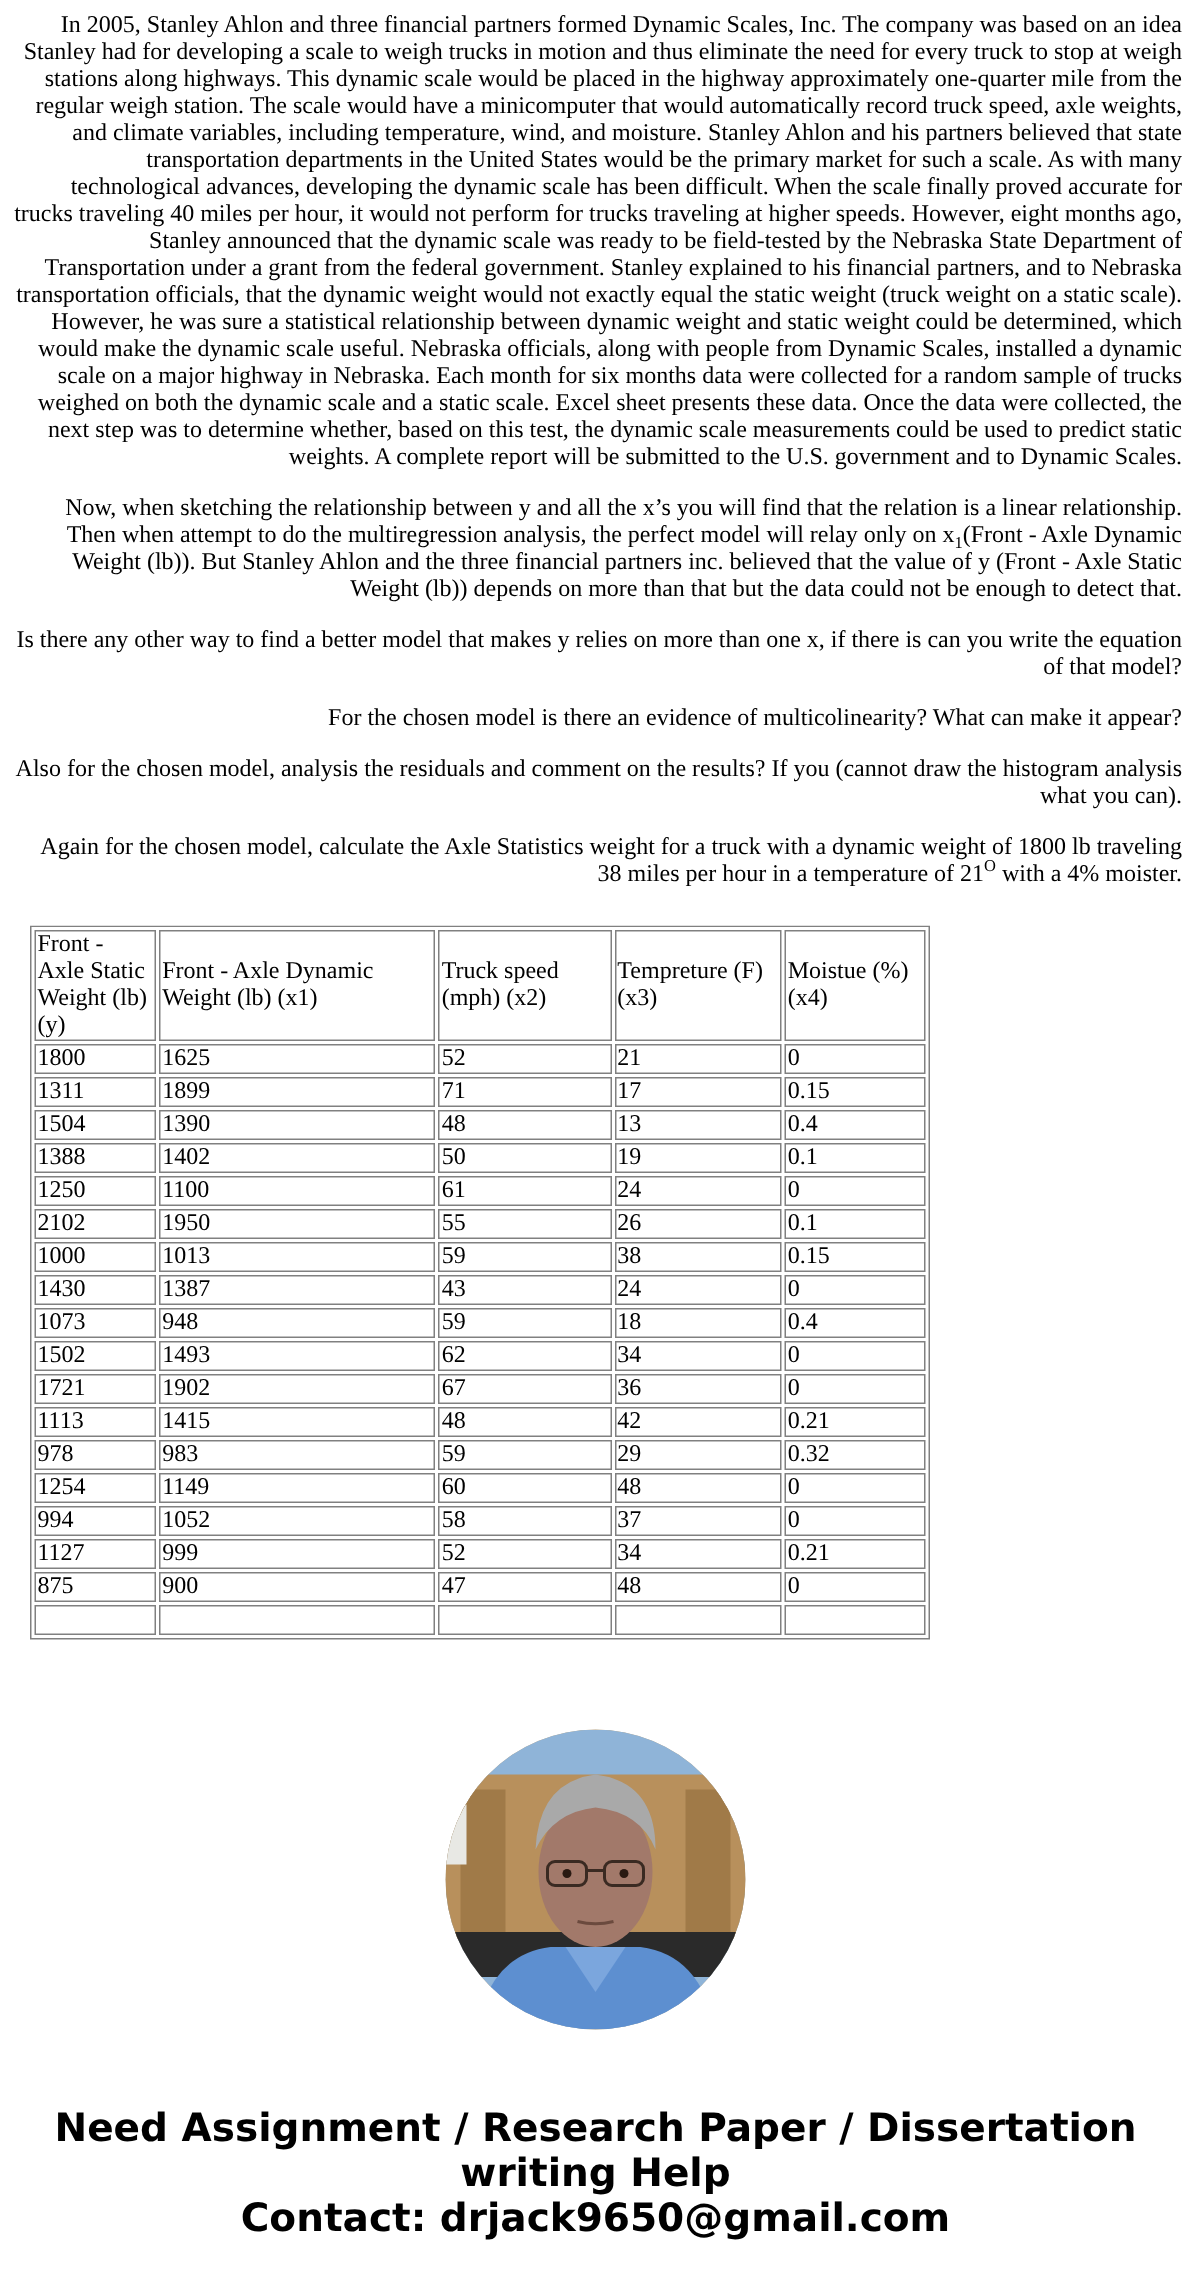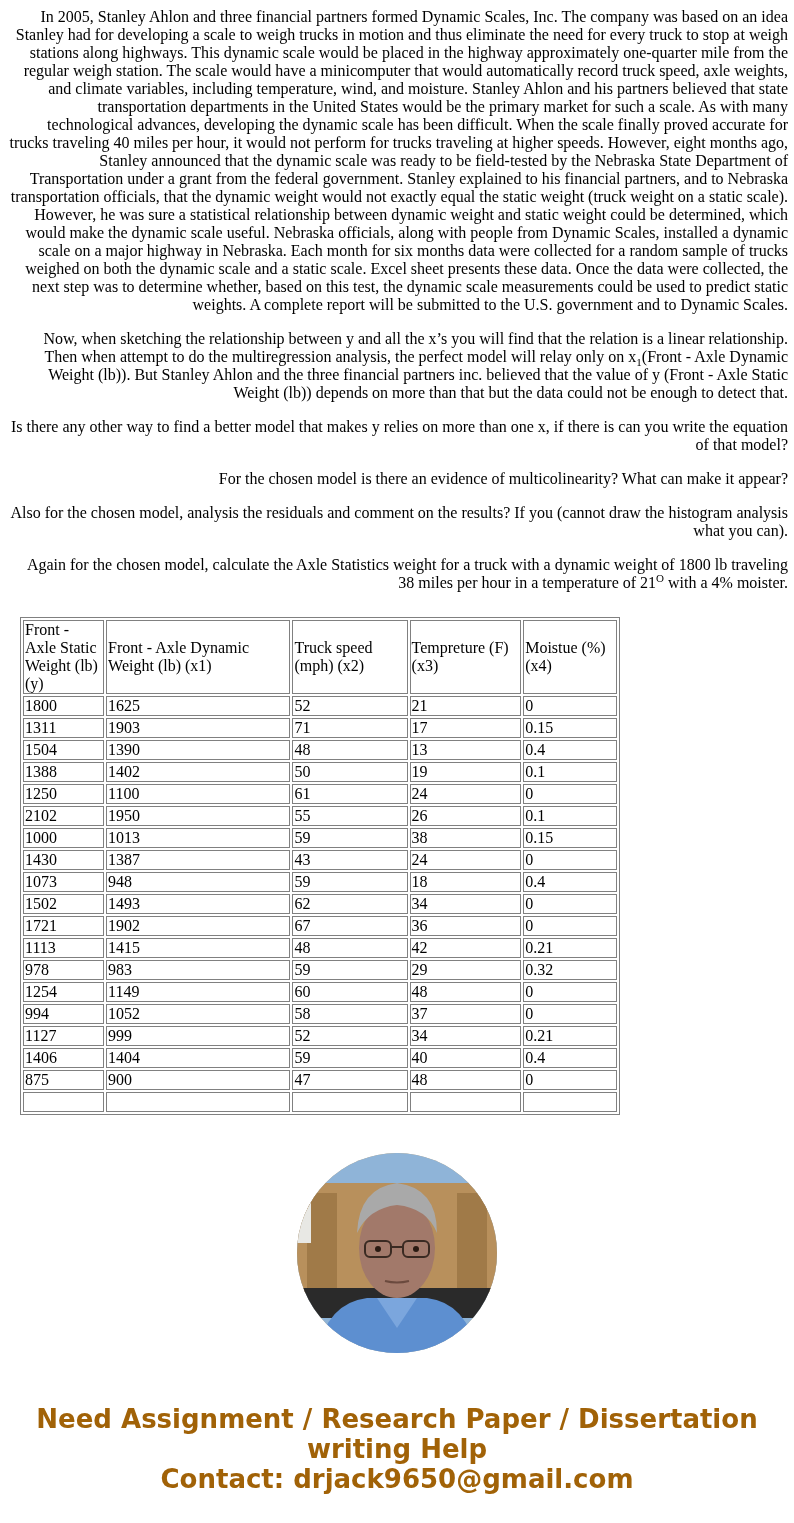--- a/index.html
+++ b/index.html
@@ -54,21 +54,21 @@
   .banner {
     position: absolute;
     left: 0;
     top: 1404px;
     width: 794px;
     text-align: center;
     font-family: "DejaVu Sans", sans-serif;
     font-weight: bold;
     font-size: 26px;
     line-height: 30px;
-    color: #a16207;
+    color: #000000;
   }
 </style>
 </head>
 <body>
 
 <div class="content">
   <p class="p-intro">In 2005, Stanley Ahlon and three financial partners formed Dynamic Scales, Inc. The company was based on an idea Stanley had for developing a scale to weigh trucks in motion and thus eliminate the need for every truck to stop at weigh stations along highways. This dynamic scale would be placed in the highway approximately one-quarter mile from the regular weigh station. The scale would have a minicomputer that would automatically record truck speed, axle weights, and climate variables, including temperature, wind, and moisture. Stanley Ahlon and his partners believed that state transportation departments in the United States would be the primary market for such a scale. As with many technological advances, developing the dynamic scale has been difficult. When the scale finally proved accurate for trucks traveling 40 miles per hour, it would not perform for trucks traveling at higher speeds. However, eight months ago, Stanley announced that the dynamic scale was ready to be field-tested by the Nebraska State Department of Transportation under a grant from the federal government. Stanley explained to his financial partners, and to Nebraska transportation officials, that the dynamic weight would not exactly equal the static weight (truck weight on a static scale). However, he was sure a statistical relationship between dynamic weight and static weight could be determined, which would make the dynamic scale useful. Nebraska officials, along with people from Dynamic Scales, installed a dynamic scale on a major highway in Nebraska. Each month for six months data were collected for a random sample of trucks weighed on both the dynamic scale and a static scale. Excel sheet presents these data. Once the data were collected, the next step was to determine whether, based on this test, the dynamic scale measurements could be used to predict static weights. A complete report will be submitted to the U.S. government and to Dynamic Scales.</p>
   <p><span>Now, when sketching the relationship between y and all the x’s you will find that the relation is a linear relationship. Then when attempt to do the multiregression analysis, the perfect model will relay only on x</span><sub>1</sub><span>(Front - Axle Dynamic Weight (lb)). But Stanley Ahlon and the three financial partners inc. believed that the value of y (Front - Axle Static Weight (lb)) depends on more than that but the data could not be enough to detect that.</span></p>
   <p>Is there any other way to find a better model that makes y relies on more than one x, if there is can you write the equation of that model?</p>
   <p>For the chosen model is there an evidence of multicolinearity? What can make it appear?</p>
@@ -88,21 +88,21 @@
     </tr>
     <tr class="row">
           <td>1800</td>
           <td>1625</td>
           <td>52</td>
           <td>21</td>
           <td>0</td>
         </tr>
     <tr class="row">
           <td>1311</td>
-          <td>1903</td>
+          <td>1899</td>
           <td>71</td>
           <td>17</td>
           <td>0.15</td>
         </tr>
     <tr class="row">
           <td>1504</td>
           <td>1390</td>
           <td>48</td>
           <td>13</td>
           <td>0.4</td>
@@ -190,27 +190,20 @@
           <td>58</td>
           <td>37</td>
           <td>0</td>
         </tr>
     <tr class="row">
           <td>1127</td>
           <td>999</td>
           <td>52</td>
           <td>34</td>
           <td>0.21</td>
-        </tr>
-    <tr class="row">
-          <td>1406</td>
-          <td>1404</td>
-          <td>59</td>
-          <td>40</td>
-          <td>0.4</td>
         </tr>
     <tr class="row">
           <td>875</td>
           <td>900</td>
           <td>47</td>
           <td>48</td>
           <td>0</td>
         </tr>
     <tr class="row">
           <td></td>

